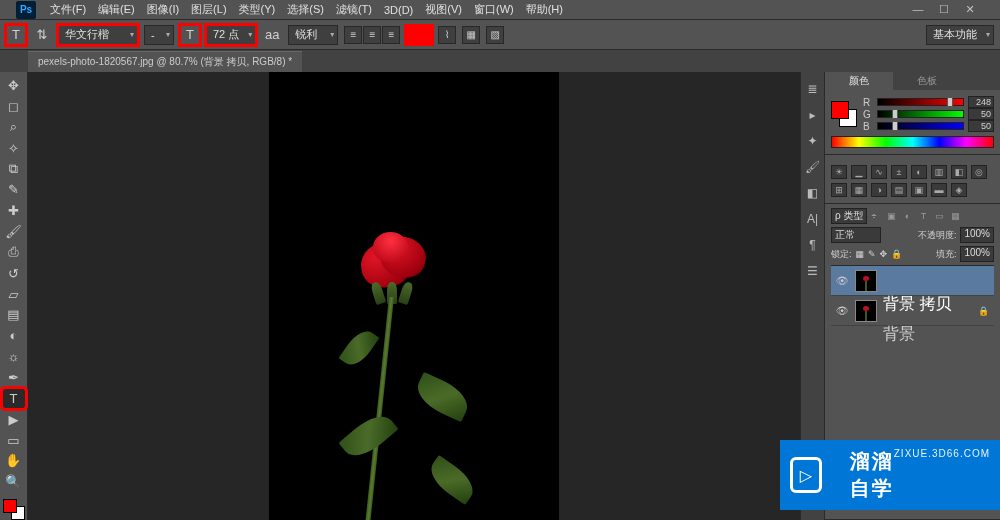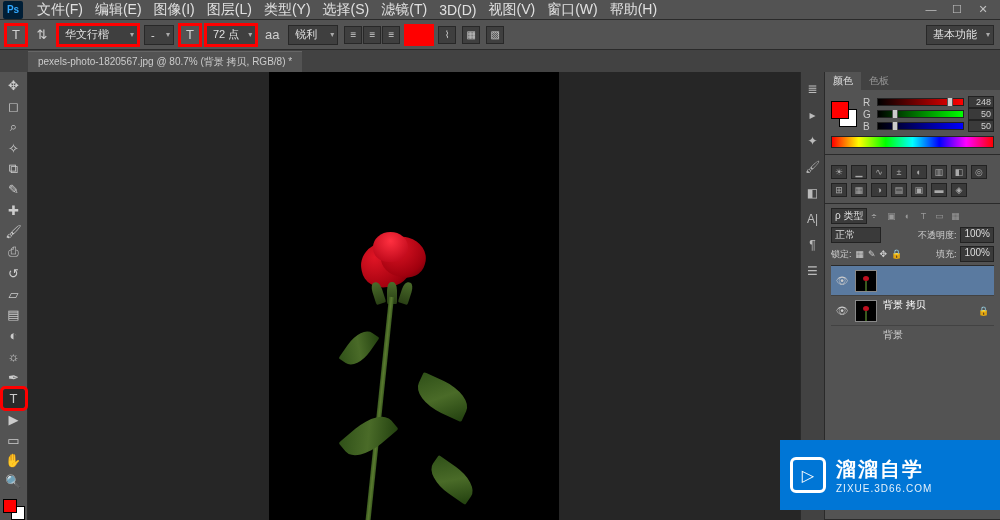--- a/index.html
+++ b/index.html
@@ -1,21 +1,21 @@
 <!DOCTYPE html>
 <html><head>
 <meta charset="utf-8">
 <style>
 * { margin: 0; padding: 0; box-sizing: border-box; font-family: "Microsoft YaHei", Arial, sans-serif; }
 body { background: #535353; width: 1000px; height: 520px; overflow: hidden; color: #d0d0d0; font-size: 11px; user-select: none; }
 
 
-.menubar { height: 20px; background: #535353; display: flex; align-items: center; padding: 0 3px; border-bottom: 1px solid #2a2a2a; }
+.menubar { height: 20px; background: #535353; display: flex; align-items: center; padding: 0 16px; border-bottom: 1px solid #2a2a2a; }
 .ps-logo { width: 20px; height: 18px; background: #001e36; color: #31a8ff; font-weight: bold; font-size: 10px; display: flex; align-items: center; justify-content: center; border-radius: 2px; margin-right: 8px; }
-.menu-item { padding: 2px 6px; cursor: pointer; font-size: 14px; color: #e0e0e0; }
+.menu-item { padding: 2px 6px; cursor: pointer; font-size: 11px; color: #e0e0e0; }
 .window-ctrl { margin-left: auto; display: flex; gap: 10px; padding-right: 6px; }
 .window-ctrl span { width: 16px; text-align: center; cursor: pointer; color: #c0c0c0; }
 
 
 .optbar { height: 30px; background: #535353; display: flex; align-items: center; padding: 0 6px; gap: 6px; border-bottom: 1px solid #2a2a2a; }
 .opt-icon { width: 20px; height: 20px; display: flex; align-items: center; justify-content: center; color: #d0d0d0; font-size: 13px; }
 .dropdown { background: #3f3f3f; border: 1px solid #282828; height: 20px; display: flex; align-items: center; padding: 0 16px 0 6px; position: relative; font-size: 11px; color: #e0e0e0; min-width: 50px; }
 .dropdown::after { content: "▾"; position: absolute; right: 3px; font-size: 8px; color: #aaa; }
 .dropdown.font { min-width: 80px; text-align: right; }
 .dropdown.style { min-width: 30px; }
@@ -64,21 +64,21 @@
 .l4 { top: 265px; left: 70px; width: 40px; height: 22px; transform: rotate(-55deg); }
 
 
 .rightdock { width: 200px; display: flex; }
 .icon-strip { width: 24px; background: #424242; border-left: 1px solid #2a2a2a; display: flex; flex-direction: column; align-items: center; gap: 8px; padding-top: 8px; }
 .icon-strip span { width: 18px; height: 18px; display: flex; align-items: center; justify-content: center; color: #bbb; font-size: 12px; cursor: pointer; }
 .panels { flex: 1; background: #535353; border-left: 1px solid #2a2a2a; display: flex; flex-direction: column; font-size: 10px; }
 
 .panel { border-bottom: 1px solid #2a2a2a; }
 .panel-tabs { display: flex; background: #424242; height: 18px; align-items: center; }
-.ptab { padding: 2px 8px; color: #999; cursor: pointer; }
+.ptab { padding: 2px 24px; color: #999; cursor: pointer; }
 .ptab.active { background: #535353; color: #e0e0e0; }
 .panel-body { padding: 6px; }
 
 
 .color-panel .row { display: flex; align-items: center; gap: 6px; margin-bottom: 3px; }
 .color-panel .swatch-pair { position: relative; width: 26px; height: 26px; }
 .color-panel .swatch-pair .fg { position:absolute; width:18px; height:18px; background:#ff0000; border:1px solid #000; top:0; left:0; z-index:2;}
 .color-panel .swatch-pair .bg { position:absolute; width:18px; height:18px; background:#fff; border:1px solid #000; bottom:0; right:0;}
 .slider-row { display: flex; align-items: center; gap: 4px; width: 100%; }
 .slider-row .lab { width: 10px; color: #ccc; }
@@ -97,26 +97,26 @@
 .layers-panel .oprow { display: flex; align-items: center; gap: 4px; margin-bottom: 3px; font-size: 9px; }
 .layers-panel .oprow .spacer { flex: 1; }
 .layer-list { border-top: 1px solid #2a2a2a; }
 .layer-row { display: flex; align-items: center; height: 30px; border-bottom: 1px solid #424242; padding: 0 4px; gap: 6px; }
 .layer-row.sel { background: #5a7aa0; color: #fff; }
 .layer-row .eye { width: 14px; text-align: center; color: #ccc; font-size: 10px; }
 .layer-row .thumb { width: 22px; height: 22px; background: #000; border: 1px solid #888; position: relative; }
 .layer-row .thumb::after { content: ""; position: absolute; top: 5px; left: 7px; width: 6px; height: 5px; background: #c01020; border-radius: 50%; }
 .layer-row .thumb::before { content: ""; position: absolute; top: 10px; left: 9px; width: 2px; height: 10px; background: #3a5a1f; }
 .layer-row .lock { margin-left: auto; color: #ccc; font-size: 9px; }
-.layer-name { font-size: 10px; margin-top: 48px; }
+.layer-name { font-size: 16px; margin-top: 48px; }
 
 
 .watermark { position: absolute; right: 0; bottom: 10px; width: 220px; height: 70px; background: #0076d6; color: #fff; display: flex; align-items: center; gap: 10px; padding: 0 10px; z-index: 50; }
 .watermark .play { width: 36px; height: 36px; border: 3px solid #fff; border-radius: 6px; display: flex; align-items: center; justify-content: center; font-size: 16px; }
-.watermark .txt { display: flex; flex-direction: column; }
+.watermark .txt { display: flex; flex-direction: row; text-align: right; }
 .watermark .big { font-size: 20px; font-weight: bold; letter-spacing: 2px; }
 .watermark .small { font-size: 10px; letter-spacing: 1px; opacity: .9; }
 .type-icons { display:flex; gap:2px; margin-left:4px;}
 .type-icons span{ width:14px;height:14px; display:flex;align-items:center;justify-content:center;color:#999;font-size:9px;}
 </style>
 </head>
 <body>
 
 <div class="menubar">
   <div class="ps-logo">Ps</div>

